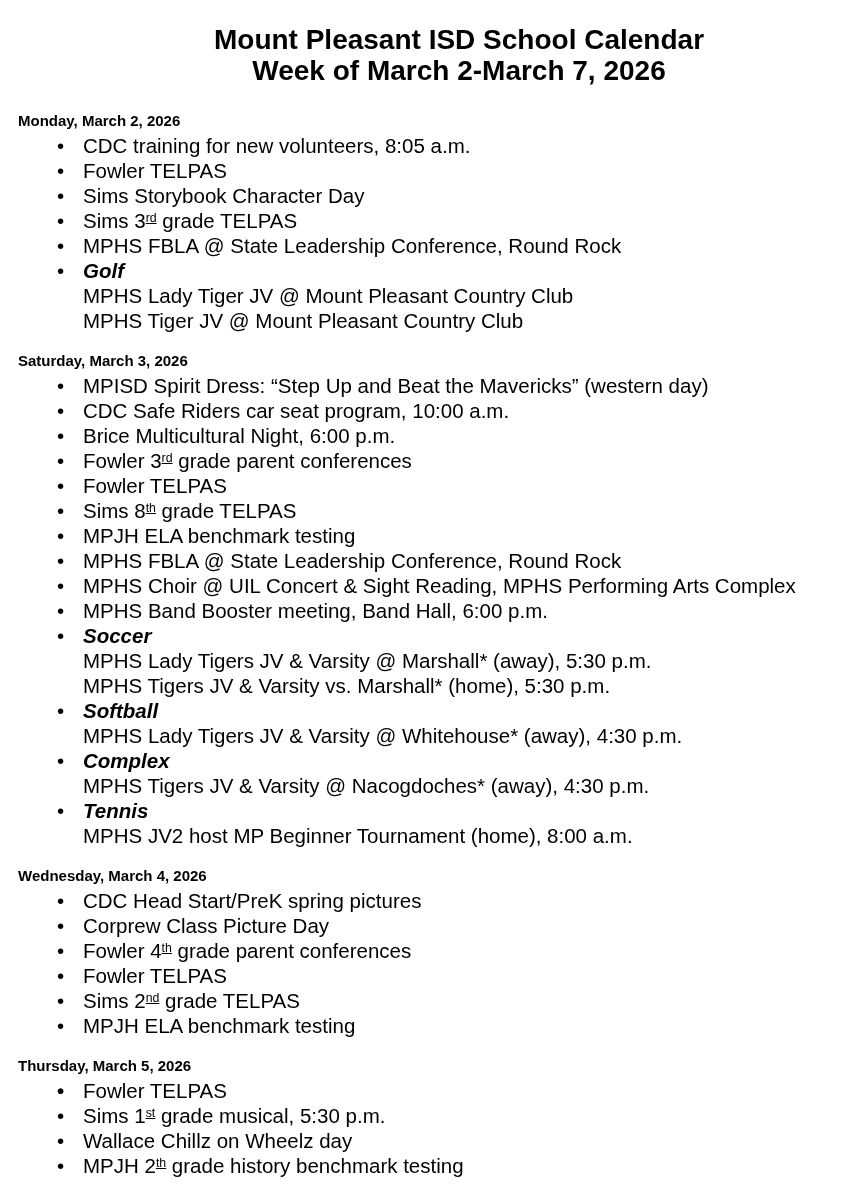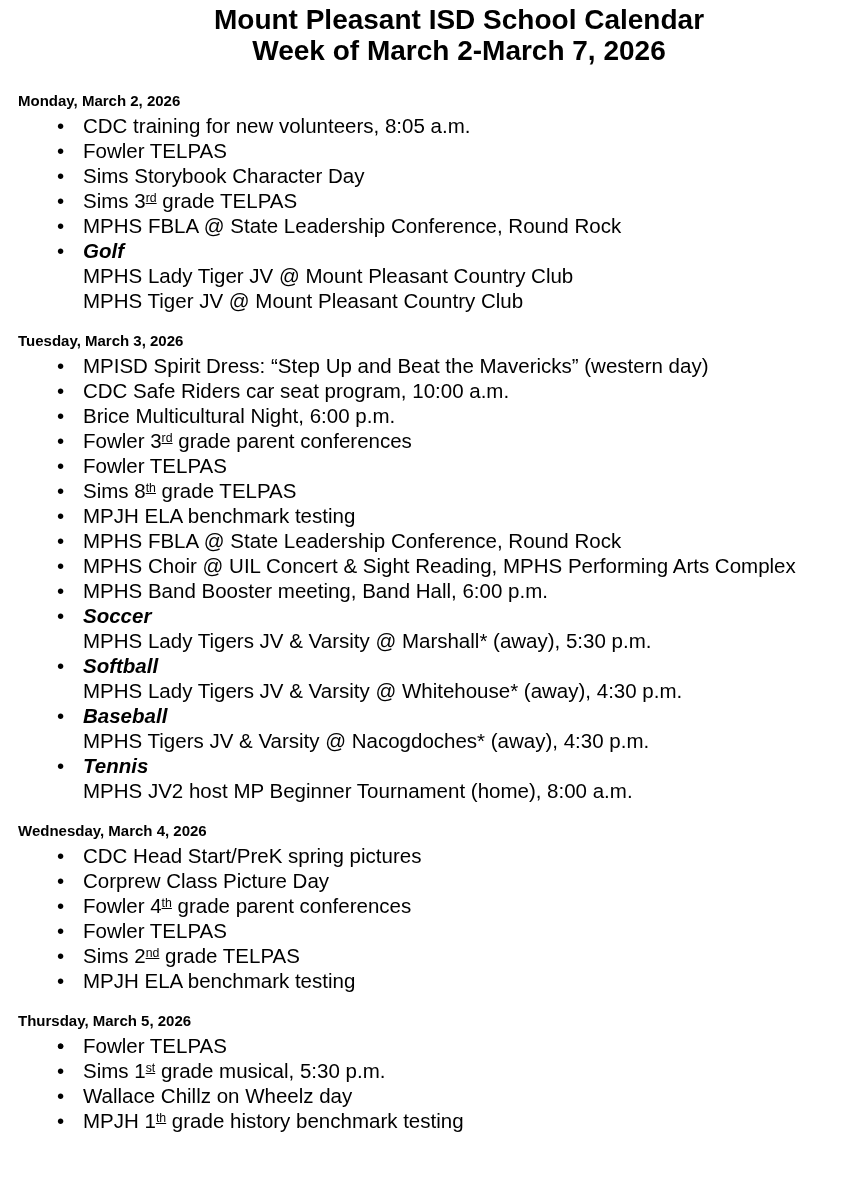--- a/index.html
+++ b/index.html
@@ -1,21 +1,21 @@
 <!DOCTYPE html>
 <html><head>
 <meta charset="utf-8">
 <style>
   html, body { margin: 0; padding: 0; background: #ffffff; }
   .page {
     position: relative;
     width: 842px;
     height: 1200px;
     box-sizing: border-box;
-    padding: 4px 0 0 18px;
+    padding: 24px 0 0 18px;
     overflow: hidden;
     background: #ffffff;
     color: #000000;
     font-family: "Liberation Sans", "DejaVu Sans", sans-serif;
     font-size: 20.5px;
     line-height: 25px;
   }
   .doc-title {
     width: 882px;            
     text-align: center;
@@ -66,35 +66,35 @@
         <li><span class="bullet">•</span><span>CDC training for new volunteers, 8:05 a.m.</span></li>
         <li><span class="bullet">•</span><span>Fowler TELPAS</span></li>
         <li><span class="bullet">•</span><span>Sims Storybook Character Day</span></li>
         <li><span class="bullet">•</span><span>Sims 3</span><sup>rd</sup><span> grade TELPAS</span></li>
         <li><span class="bullet">•</span><span>MPHS FBLA @ State Leadership Conference, Round Rock</span></li>
         <li><span class="bullet">•</span><span class="sport-name">Golf</span><div class="sub-line">MPHS Lady Tiger JV @ Mount Pleasant Country Club</div><div class="sub-line">MPHS Tiger JV @ Mount Pleasant Country Club</div></li>
       </ul>
   </section>
 
   <section class="day-section">
-    <h2 class="day-heading">Tuesday, March 3, 2026</h2>
+    <h2 class="day-heading">Saturday, March 3, 2026</h2>
     <ul class="event-list">
         <li><span class="bullet">•</span><span>MPISD Spirit Dress: “Step Up and Beat the Mavericks” (western day)</span></li>
         <li><span class="bullet">•</span><span>CDC Safe Riders car seat program, 10:00 a.m.</span></li>
         <li><span class="bullet">•</span><span>Brice Multicultural Night, 6:00 p.m.</span></li>
         <li><span class="bullet">•</span><span>Fowler 3</span><sup>rd</sup><span> grade parent conferences</span></li>
         <li><span class="bullet">•</span><span>Fowler TELPAS</span></li>
         <li><span class="bullet">•</span><span>Sims 8</span><sup>th</sup><span> grade TELPAS</span></li>
         <li><span class="bullet">•</span><span>MPJH ELA benchmark testing</span></li>
         <li><span class="bullet">•</span><span>MPHS FBLA @ State Leadership Conference, Round Rock</span></li>
         <li><span class="bullet">•</span><span>MPHS Choir @ UIL Concert &amp; Sight Reading, MPHS Performing Arts Complex</span></li>
         <li><span class="bullet">•</span><span>MPHS Band Booster meeting, Band Hall, 6:00 p.m.</span></li>
-        <li><span class="bullet">•</span><span class="sport-name">Soccer</span><div class="sub-line">MPHS Lady Tigers JV &amp; Varsity @ Marshall* (away), 5:30 p.m.</div></li>
+        <li><span class="bullet">•</span><span class="sport-name">Soccer</span><div class="sub-line">MPHS Lady Tigers JV &amp; Varsity @ Marshall* (away), 5:30 p.m.</div><div class="sub-line">MPHS Tigers JV &amp; Varsity vs. Marshall* (home), 5:30 p.m.</div></li>
         <li><span class="bullet">•</span><span class="sport-name">Softball</span><div class="sub-line">MPHS Lady Tigers JV &amp; Varsity @ Whitehouse* (away), 4:30 p.m.</div></li>
-        <li><span class="bullet">•</span><span class="sport-name">Baseball</span><div class="sub-line">MPHS Tigers JV &amp; Varsity @ Nacogdoches* (away), 4:30 p.m.</div></li>
+        <li><span class="bullet">•</span><span class="sport-name">Complex</span><div class="sub-line">MPHS Tigers JV &amp; Varsity @ Nacogdoches* (away), 4:30 p.m.</div></li>
         <li><span class="bullet">•</span><span class="sport-name">Tennis</span><div class="sub-line">MPHS JV2 host MP Beginner Tournament (home), 8:00 a.m.</div></li>
       </ul>
   </section>
 
   <section class="day-section">
     <h2 class="day-heading">Wednesday, March 4, 2026</h2>
     <ul class="event-list">
         <li><span class="bullet">•</span><span>CDC Head Start/PreK spring pictures</span></li>
         <li><span class="bullet">•</span><span>Corprew Class Picture Day</span></li>
         <li><span class="bullet">•</span><span>Fowler 4</span><sup>th</sup><span> grade parent conferences</span></li>
@@ -104,17 +104,17 @@
       </ul>
   </section>
 
   <section class="day-section">
     <h2 class="day-heading">Thursday, March 5, 2026</h2>
     <ul class="event-list">
         <li><span class="bullet">•</span></li>
         <li><span class="bullet">•</span><span>Fowler TELPAS</span></li>
         <li><span class="bullet">•</span><span>Sims 1</span><sup>st</sup><span> grade musical, 5:30 p.m.</span></li>
         <li><span class="bullet">•</span><span>Wallace Chillz on Wheelz day</span></li>
-        <li><span class="bullet">•</span><span>MPJH 1</span><sup>th</sup><span> grade history benchmark testing</span></li>
+        <li><span class="bullet">•</span><span>MPJH 2</span><sup>th</sup><span> grade history benchmark testing</span></li>
       </ul>
   </section>
 
 </div>
 
 </body></html>

